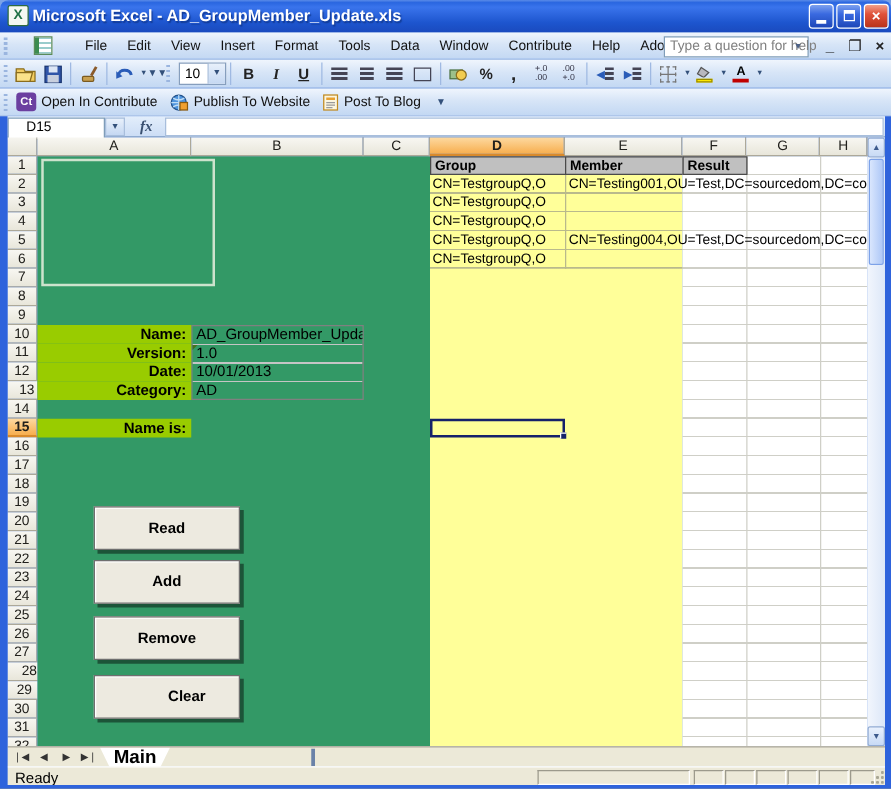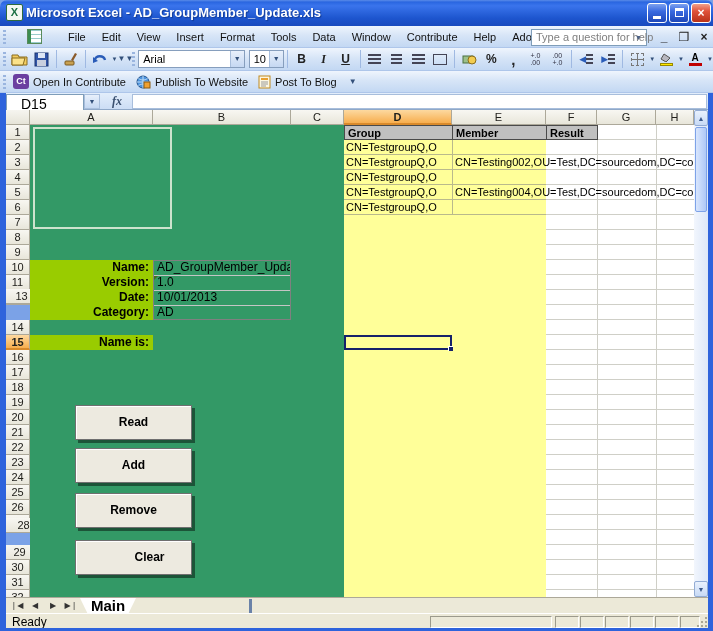--- a/index.html
+++ b/index.html
@@ -53,21 +53,21 @@
 
   .contribbar{top:71px;height:22px;display:flex;align-items:center;font-size:11px;color:#111;}
   .ct-ic{width:16px;height:15px;background:#6B3FA0;border-radius:3px;color:#fff;font-size:9px;font-weight:bold;
     text-align:center;line-height:15px;margin:0 4px;}
   .cb-item{display:flex;align-items:center;padding-right:10px;}
 
   
   .formulabar{left:0;top:93px;width:713px;height:17px;background:linear-gradient(180deg,#E3EEFB,#CCDDF5);
     border-bottom:1px solid #8FA8C8;}
   .namebox{left:6px;top:1px;width:78px;height:18px;background:#fff;border:1px solid #7F9DB9;
-    font-size:14px;padding:1px 0 0 14px;}
+    font-size:11px;padding:1px 0 0 14px;}
   .namedd{left:84px;top:1px;width:16px;height:15px;background:linear-gradient(180deg,#E8F0FB,#C5D8F2);
     border:1px solid #A8BEDC;color:#33507A;font-size:7px;text-align:center;line-height:13px;}
   .fx{left:112px;top:1px;font-family:"Liberation Serif",serif;font-style:italic;font-weight:bold;font-size:12px;color:#3A5070;}
   .formulafield{left:132px;top:1px;width:575px;height:15px;background:#fff;border:1px solid #A8BEDC;font-size:11px;padding-left:3px;}
 
   
   .corner{left:6px;top:110px;width:24px;height:15px;background:linear-gradient(180deg,#F6F5F0,#E6E4D8);
     border-right:1px solid #ACA899;border-bottom:1px solid #ACA899;}
   .colh,.rowh{background:linear-gradient(180deg,#F8F7F2,#E8E6DA);border-right:1px solid #ACA899;border-bottom:1px solid #ACA899;
     font-size:11px;color:#21201C;text-align:center;line-height:14px;}
@@ -184,24 +184,20 @@
     <span class="sep"></span>
     <span class="tbtn2">
       <svg width="16" height="14" viewBox="0 0 16 14">
           <path d="M3 8 C3 3 12 3 13 8" stroke="#2A5CB8" stroke-width="2.4" fill="none"></path>
           <path d="M1 5 L6 9 L1 11 Z" fill="#2A5CB8"></path>
         </svg>
     </span>
     <span class="mini-dd">▼</span>
     <span class="chev">▼▼</span>
     <span class="grip"></span>
-    <span class="combo" style="width:117px">
-      <span>Arial</span>
-        <span class="dd">▼</span>
-    </span>
     <span class="combo" style="width:38px;margin-left:4px">
       <span>10</span>
         <span class="dd">▼</span>
     </span>
     <span class="sep"></span>
     <span class="tbtn2 txtic">B</span>
     <span class="tbtn2 txtic" style="font-style:italic;font-family:'Liberation Serif',serif">I</span>
     <span class="tbtn2 txtic" style="text-decoration:underline">U</span>
     <span class="sep"></span>
     <span class="tbtn2">
@@ -295,59 +291,59 @@
       <div class="abs rowh" style="left: 0px; top: 30px; width: 24px; height: 15px;">3</div>
       <div class="abs rowh" style="left: 0px; top: 45px; width: 24px; height: 15px;">4</div>
       <div class="abs rowh" style="left: 0px; top: 60px; width: 24px; height: 15px;">5</div>
       <div class="abs rowh" style="left: 0px; top: 75px; width: 24px; height: 15px;">6</div>
       <div class="abs rowh" style="left: 0px; top: 90px; width: 24px; height: 15px;">7</div>
       <div class="abs rowh" style="left: 0px; top: 105px; width: 24px; height: 15px;">8</div>
       <div class="abs rowh" style="left: 0px; top: 120px; width: 24px; height: 15px;">9</div>
       <div class="abs rowh" style="left: 0px; top: 135px; width: 24px; height: 15px;">10</div>
       <div class="abs rowh" style="left: 0px; top: 150px; width: 24px; height: 15px;">11</div>
       <div class="abs rowh" style="left: 0px; top: 165px; width: 24px; height: 15px;">12</div>
-      <div class="abs rowh" style="left: 0px; top: 164px; width: 32px; height: 15px;">13</div>
+      <div class="abs rowh" style="left: 0px; top: 180px; width: 32px; height: 15px;">13</div>
       <div class="abs rowh" style="left: 0px; top: 195px; width: 24px; height: 15px;">14</div>
       <div class="abs rowh sel" style="left: 0px; top: 210px; width: 24px; height: 15px;">15</div>
       <div class="abs rowh" style="left: 0px; top: 225px; width: 24px; height: 15px;">16</div>
       <div class="abs rowh" style="left: 0px; top: 240px; width: 24px; height: 15px;">17</div>
       <div class="abs rowh" style="left: 0px; top: 255px; width: 24px; height: 15px;">18</div>
       <div class="abs rowh" style="left: 0px; top: 270px; width: 24px; height: 15px;">19</div>
       <div class="abs rowh" style="left: 0px; top: 285px; width: 24px; height: 15px;">20</div>
       <div class="abs rowh" style="left: 0px; top: 300px; width: 24px; height: 15px;">21</div>
       <div class="abs rowh" style="left: 0px; top: 315px; width: 24px; height: 15px;">22</div>
       <div class="abs rowh" style="left: 0px; top: 330px; width: 24px; height: 15px;">23</div>
       <div class="abs rowh" style="left: 0px; top: 345px; width: 24px; height: 15px;">24</div>
       <div class="abs rowh" style="left: 0px; top: 360px; width: 24px; height: 15px;">25</div>
       <div class="abs rowh" style="left: 0px; top: 375px; width: 24px; height: 15px;">26</div>
       <div class="abs rowh" style="left: 0px; top: 390px; width: 24px; height: 15px;">27</div>
-      <div class="abs rowh" style="left: 0px; top: 393px; width: 36px; height: 15px;">28</div>
+      <div class="abs rowh" style="left: 0px; top: 405px; width: 36px; height: 15px;">28</div>
       <div class="abs rowh" style="left: 0px; top: 420px; width: 28px; height: 15px;">29</div>
       <div class="abs rowh" style="left: 0px; top: 435px; width: 24px; height: 15px;">30</div>
       <div class="abs rowh" style="left: 0px; top: 450px; width: 24px; height: 15px;">31</div>
       <div class="abs rowh" style="left: 0px; top: 465px; width: 24px; height: 15px;">32</div>
     </div>
 
   <div class="abs region-green"></div>
   <div class="abs region-yellow"></div>
   <div class="abs region-white"></div>
   <div class="abs vline" style="left:597px;top:125px;height:472px"></div>
   <div class="abs vline" style="left:656px;top:125px;height:472px"></div>
   <div class="abs imgrect"></div>
 
   <div id="table-headers"></div>
   <div class="abs data-sep"></div>
   <div class="abs vline" style="left:452px;top:140px;height:75px;background:#B9B98C"></div>
   <div id="data-rows">
       <div class="abs datarow" style="left: 344px; top: 140px; width: 350px;">
         <span class="g">CN=TestgroupQ,O</span>
+        <span class="m">CN=Testing001,OU=Test,DC=sourcedom,DC=co</span>
       </div>
       <div class="abs datarow" style="left: 344px; top: 155px; width: 350px;">
         <span class="g">CN=TestgroupQ,O</span>
-        <span class="m">CN=Testing002,OU=Test,DC=sourcedom,DC=co</span>
       </div>
       <div class="abs datarow" style="left: 344px; top: 170px; width: 350px;">
         <span class="g">CN=TestgroupQ,O</span>
       </div>
       <div class="abs datarow" style="left: 344px; top: 185px; width: 350px;">
         <span class="g">CN=TestgroupQ,O</span>
         <span class="m">CN=Testing004,OU=Test,DC=sourcedom,DC=co</span>
       </div>
       <div class="abs datarow" style="left: 344px; top: 200px; width: 350px;">
         <span class="g">CN=TestgroupQ,O</span>

